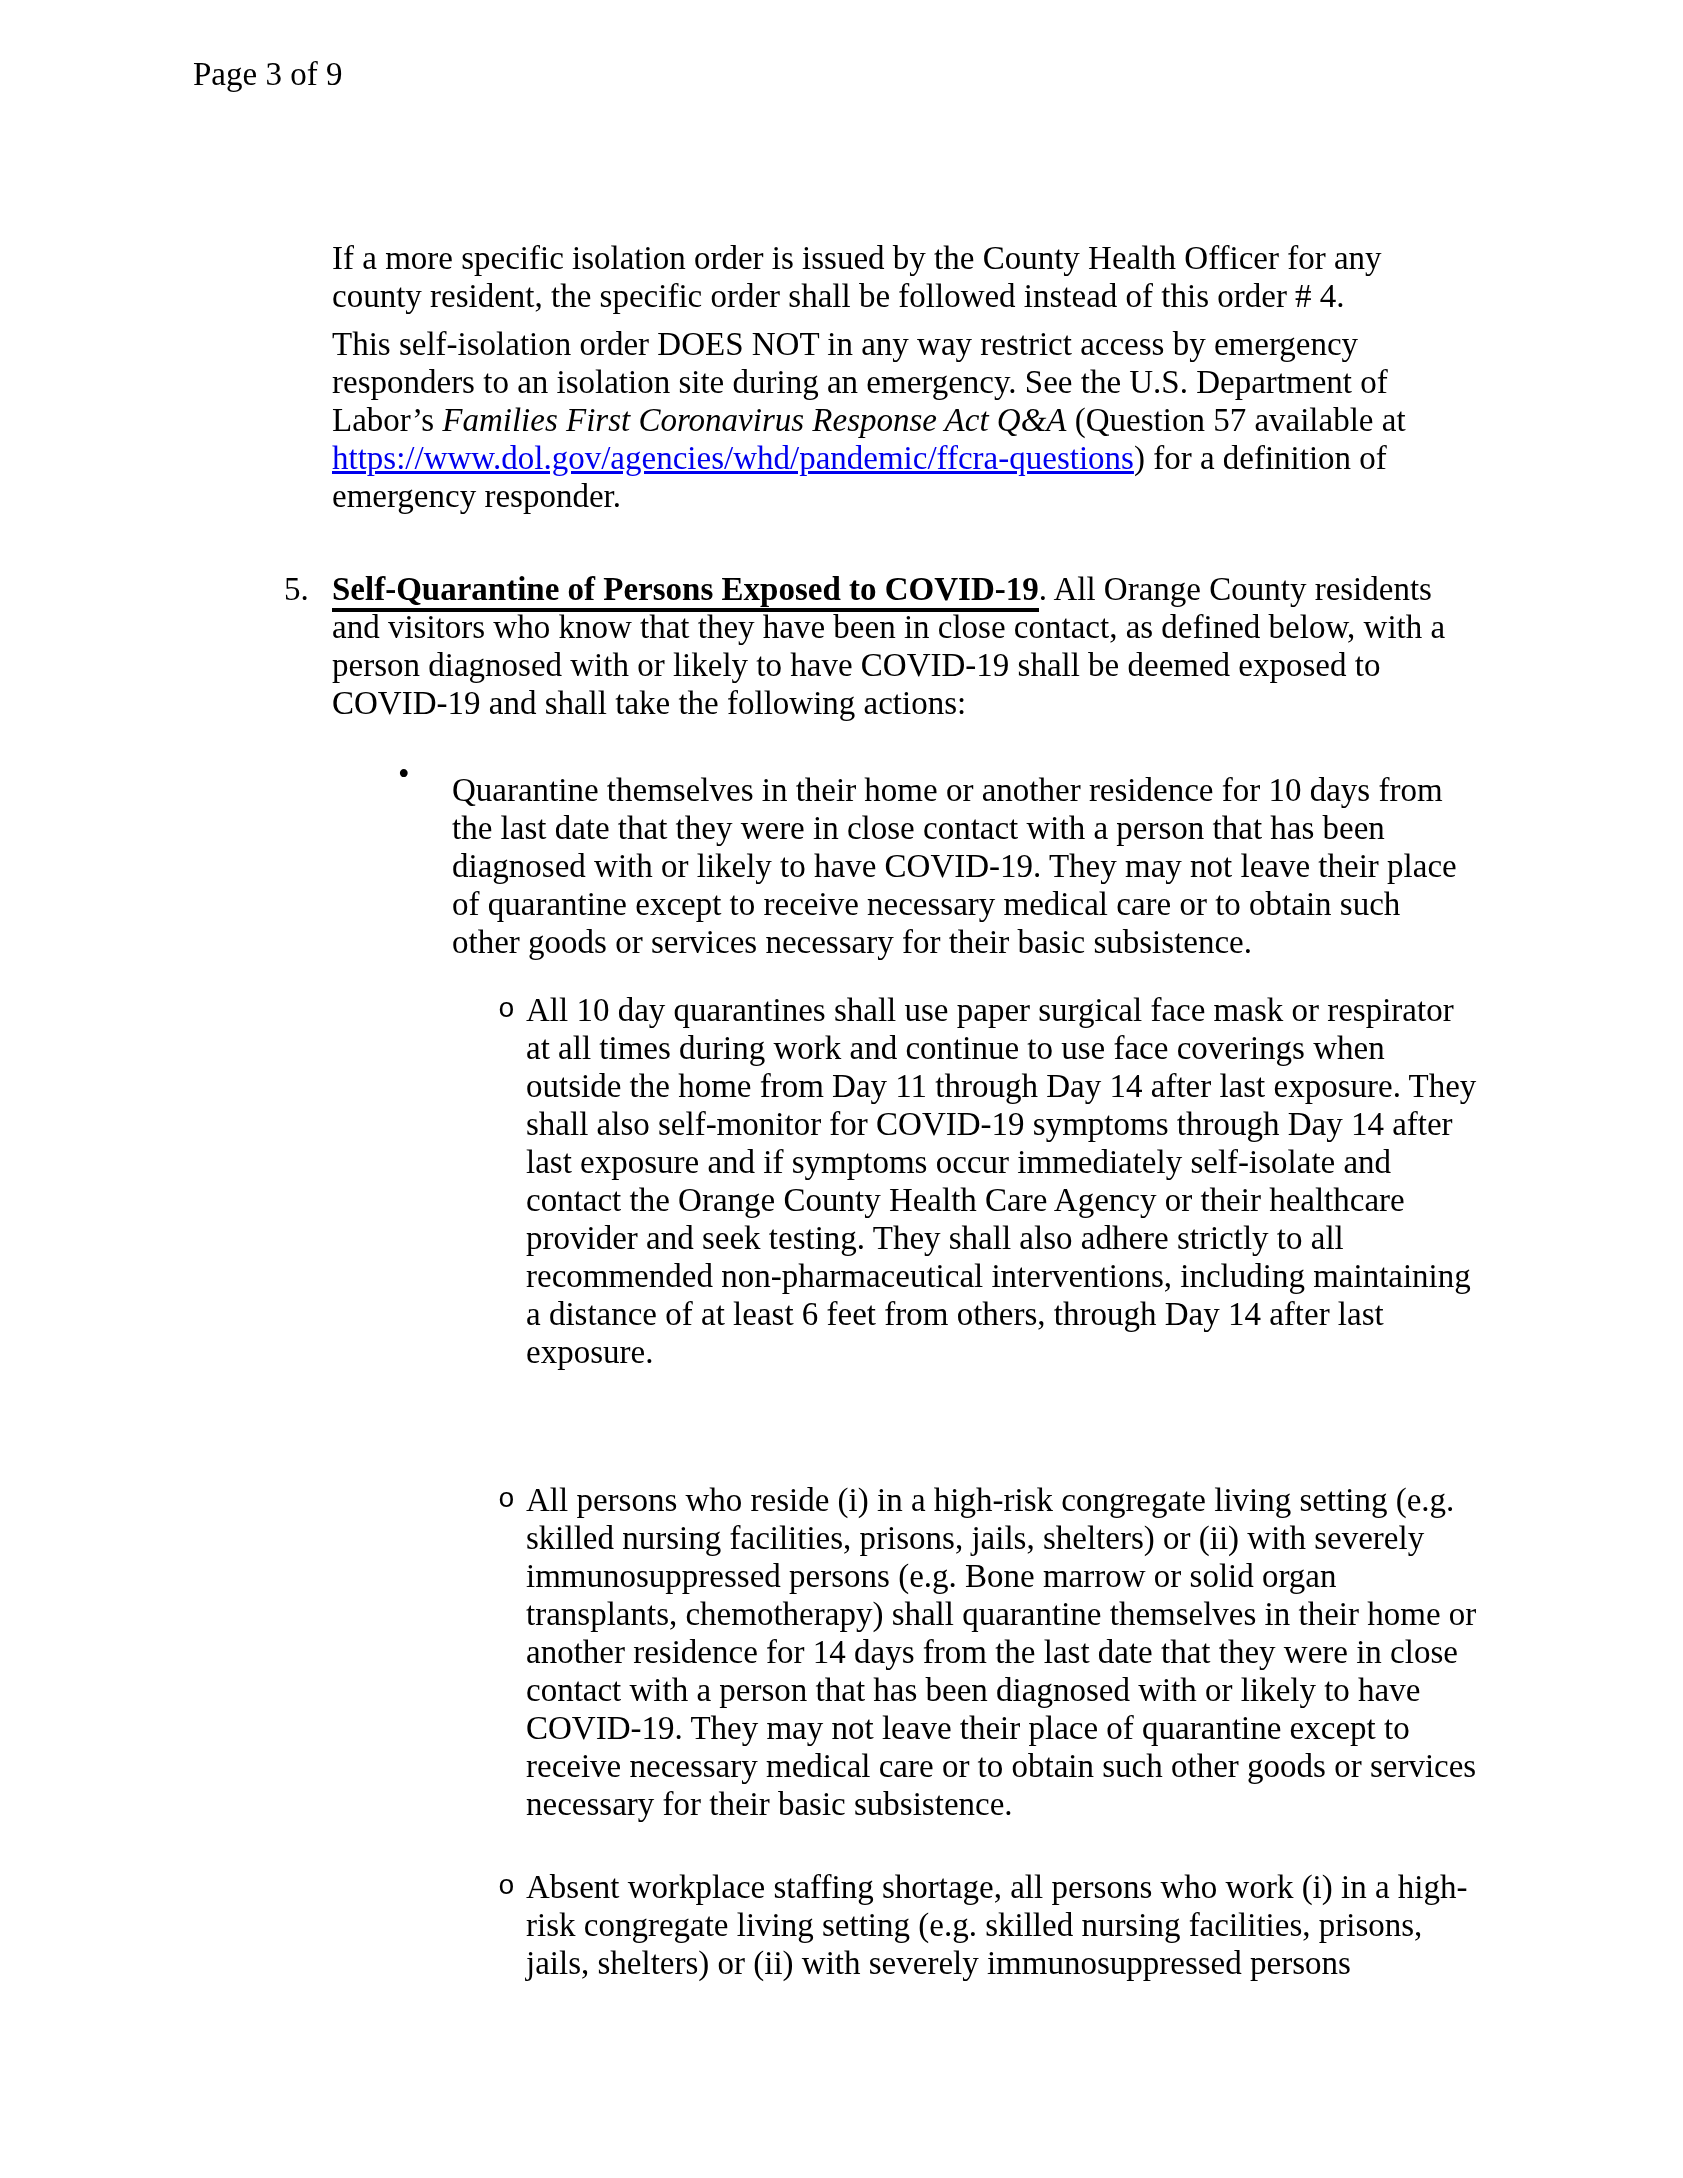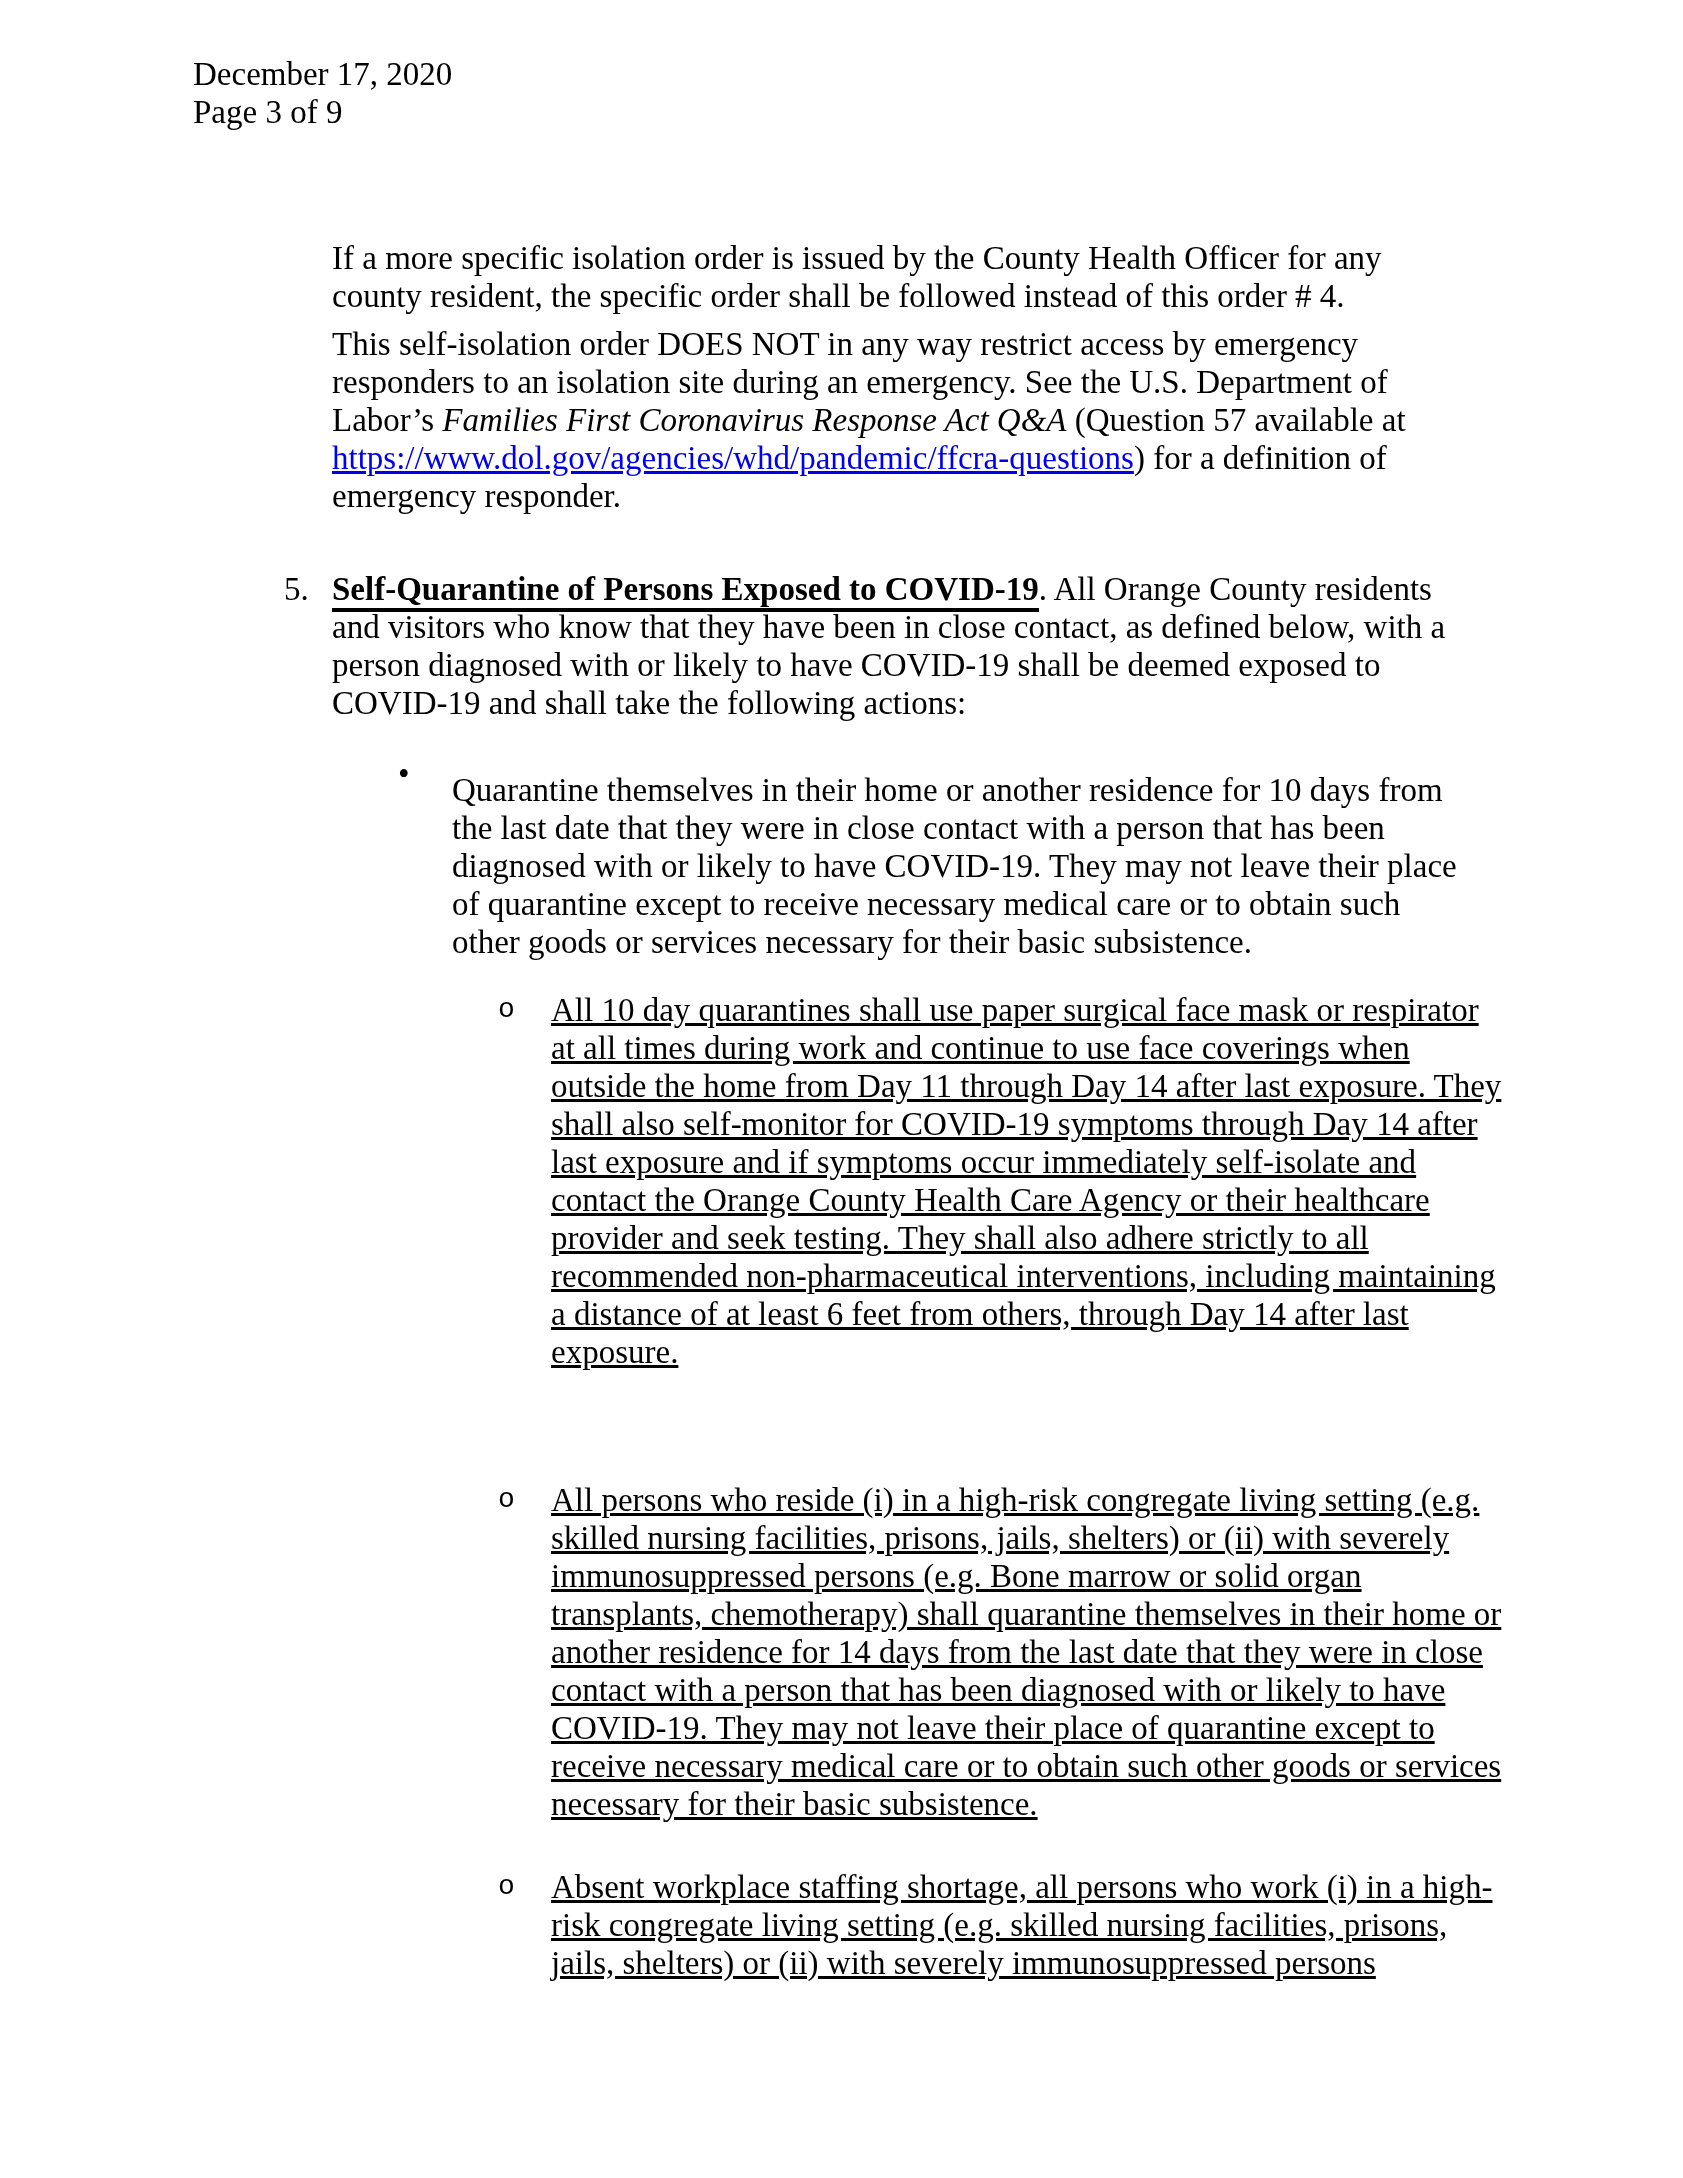--- a/index.html
+++ b/index.html
@@ -27,35 +27,34 @@
     padding-bottom: 1px;
   }
   .bullet-row { left: 0; top: 755px; width: 1683px; }
   .bullet-row .marker { position: absolute; left: 398px; top: 0; }
   .bullet-row .body { position: absolute; left: 452px; top: 16px; width: 1010px; }
   .sub-row .marker {
     position: absolute; left: 498px; top: 0;
     font-family: "Liberation Mono", monospace;
     font-size: 28px;
   }
-  .sub-row .body { position: absolute; left: 551px; top: 0; width: 955px; text-decoration: underline; }
+  .sub-row .body { position: absolute; left: 526px; top: 0; width: 955px; }
   .sub-1 { left: 0; top: 991px; width: 1683px; }
   .exception-line { left: 345px; top: 1405px; width: 1089px; }
   .sub-2 { left: 0; top: 1481px; width: 1683px; }
   .sub-3 { left: 0; top: 1868px; width: 1683px; }
   .seg-italic { font-style: italic; }
   .seg-link { color: #0000ee; text-decoration: underline; cursor: pointer; }
 </style>
 </head>
 <body>
 
 <div class="page">
 
   <div class="abs header-block">
-    <div>December 17, 2020</div>
     <div>Page 3 of 9</div>
   </div>
 
   <div class="abs para-1">If a more specific isolation order is issued by the County Health Officer for any county resident, the specific order shall be followed instead of this order # 4.</div>
 
   <div class="abs para-2"><span class="seg-normal">This self-isolation order DOES NOT in any way restrict access by emergency responders to an isolation site during an emergency. See the U.S. Department of Labor’s </span><span class="seg-italic">Families First Coronavirus Response Act Q&amp;A</span><span class="seg-normal"> (Question 57 available at </span><a href="#" class="seg-link">https://www.dol.gov/agencies/whd/pandemic/ffcra-questions</a><span class="seg-normal">) for a definition of emergency responder.</span></div>
 
   <div class="abs item-5">
     <div class="num">5.</div>
     <div class="body"><span class="heading-bold">Self-Quarantine of Persons Exposed to COVID-19</span><span>. All Orange County residents and visitors who know that they have been in close contact, as defined below, with a person diagnosed with or likely to have COVID-19 shall be deemed exposed to COVID-19 and shall take the following actions:</span></div>

